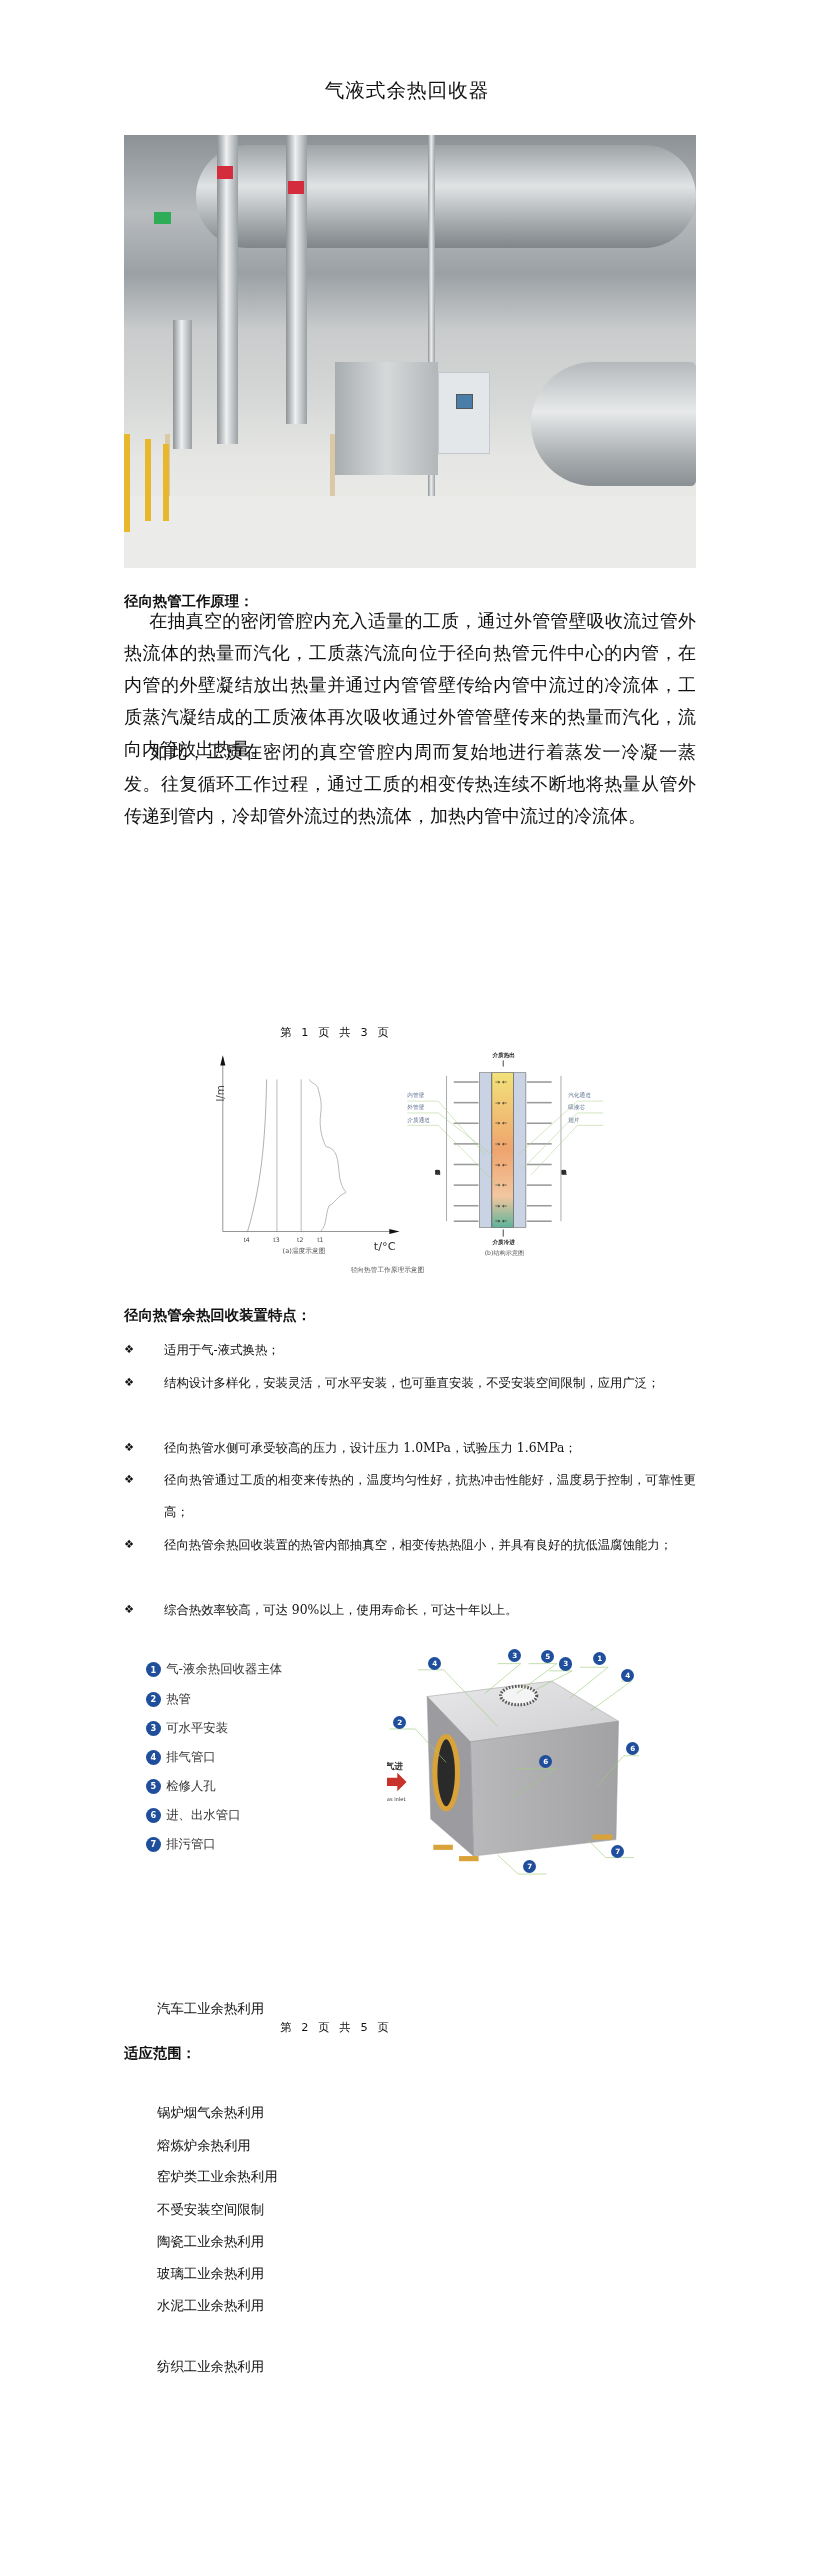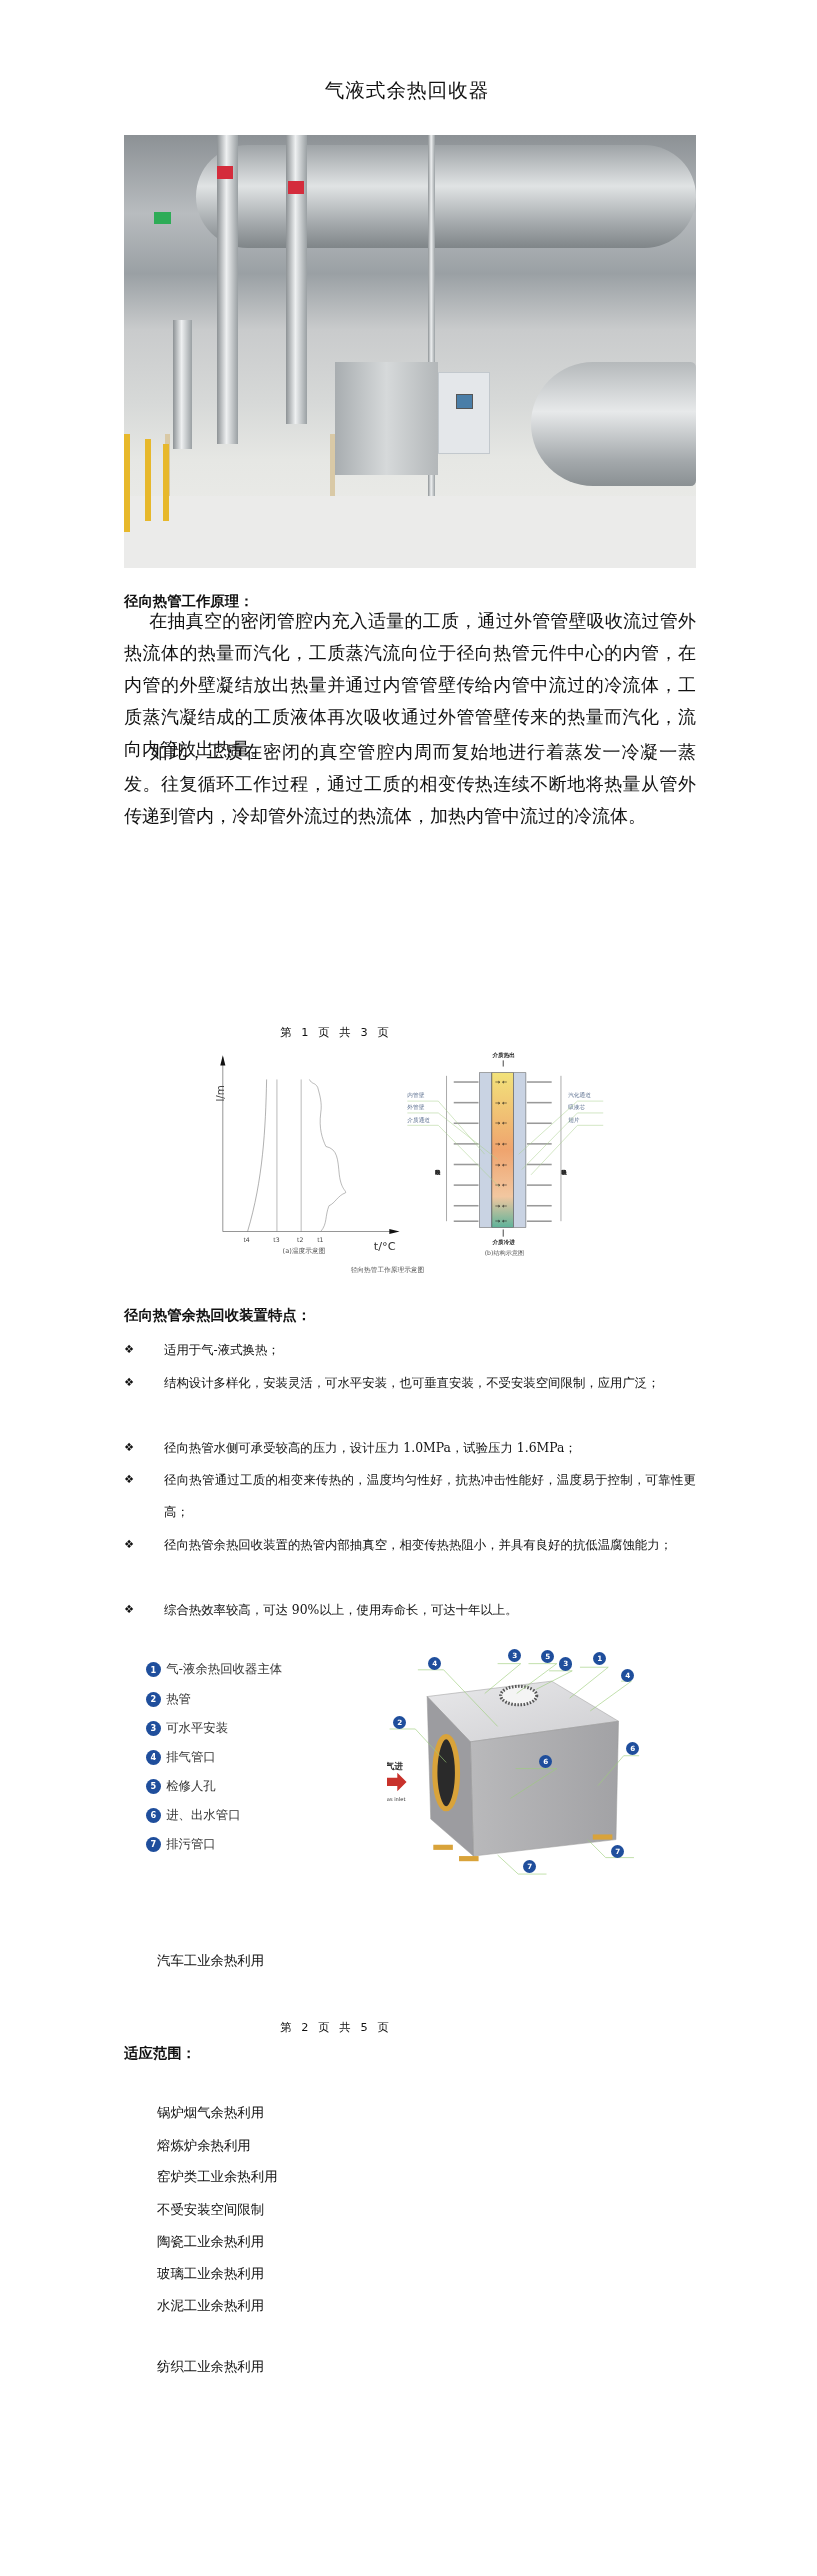--- a/index.html
+++ b/index.html
@@ -281,21 +281,21 @@
   <div class="callout" style="left:410px;top:106px;">6</div>
   <div class="callout" style="left:497px;top:93px;">6</div>
   <div class="callout" style="left:394px;top:211px;">7</div>
   <div class="callout" style="left:482px;top:196px;">7</div>
 </div>
 
 <div class="abs footer" style="top:2020px;">第 2 页 共 5 页</div>
 
 <div class="abs h2" style="top:2044px;font-family:Liberation Mono, monospace;">适应范围：</div>
 
-<div class="scope-item" style="top:1952px;">汽车工业余热利用</div>
+<div class="scope-item" style="top:2000px;">汽车工业余热利用</div>
 <div class="scope-item" style="top:2104px;">锅炉烟气余热利用</div>
 <div class="scope-item" style="top:2137px;">熔炼炉余热利用</div>
 <div class="scope-item" style="top:2168px;">窑炉类工业余热利用</div>
 <div class="scope-item" style="top:2201px;">不受安装空间限制</div>
 <div class="scope-item" style="top:2233px;">陶瓷工业余热利用</div>
 <div class="scope-item" style="top:2265px;">玻璃工业余热利用</div>
 <div class="scope-item" style="top:2297px;">水泥工业余热利用</div>
 <div class="scope-item" style="top:2330px;margin-top:28px;">纺织工业余热利用</div>
 
 

